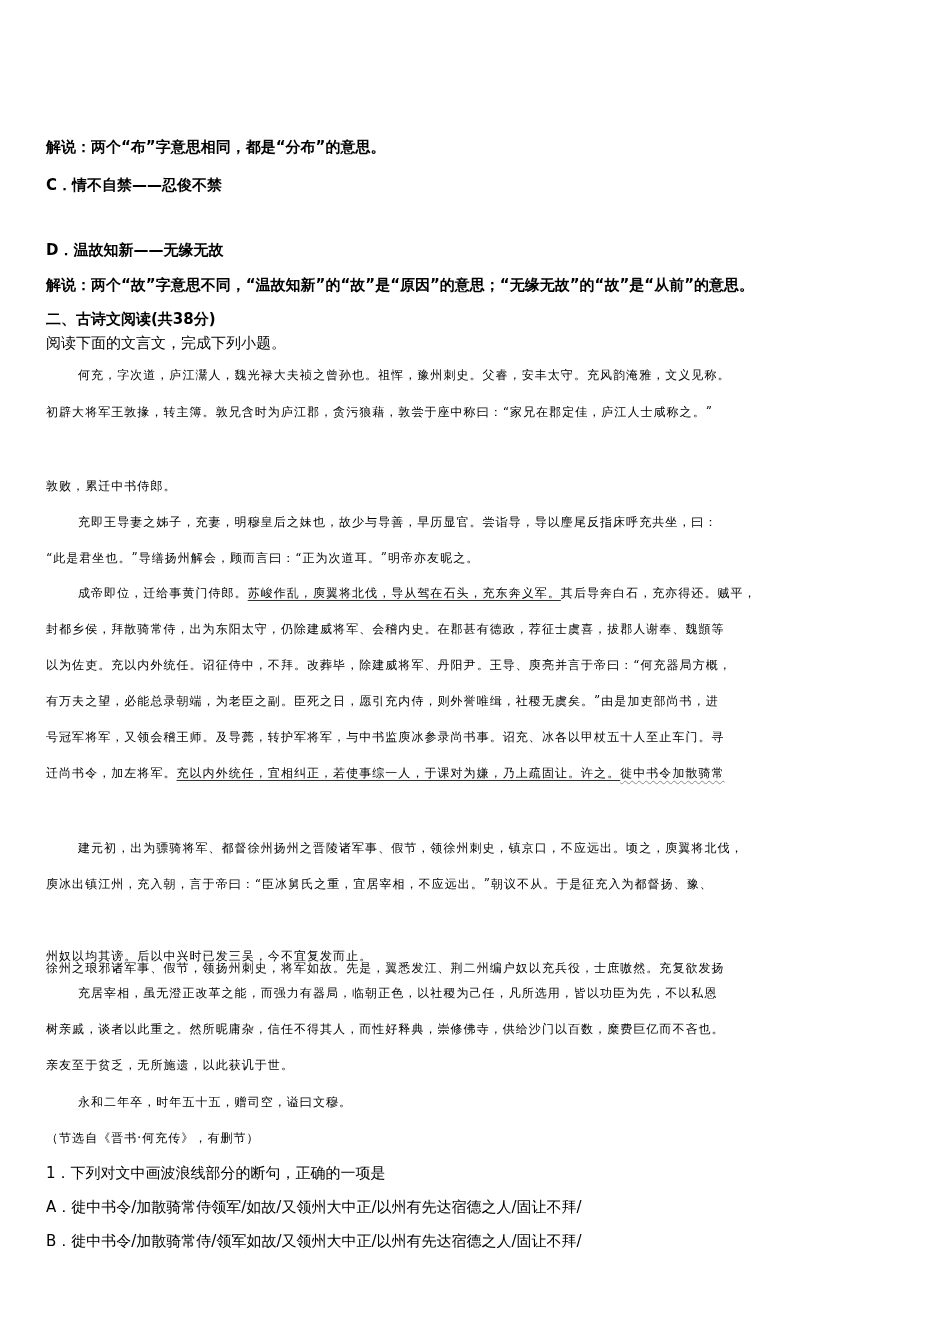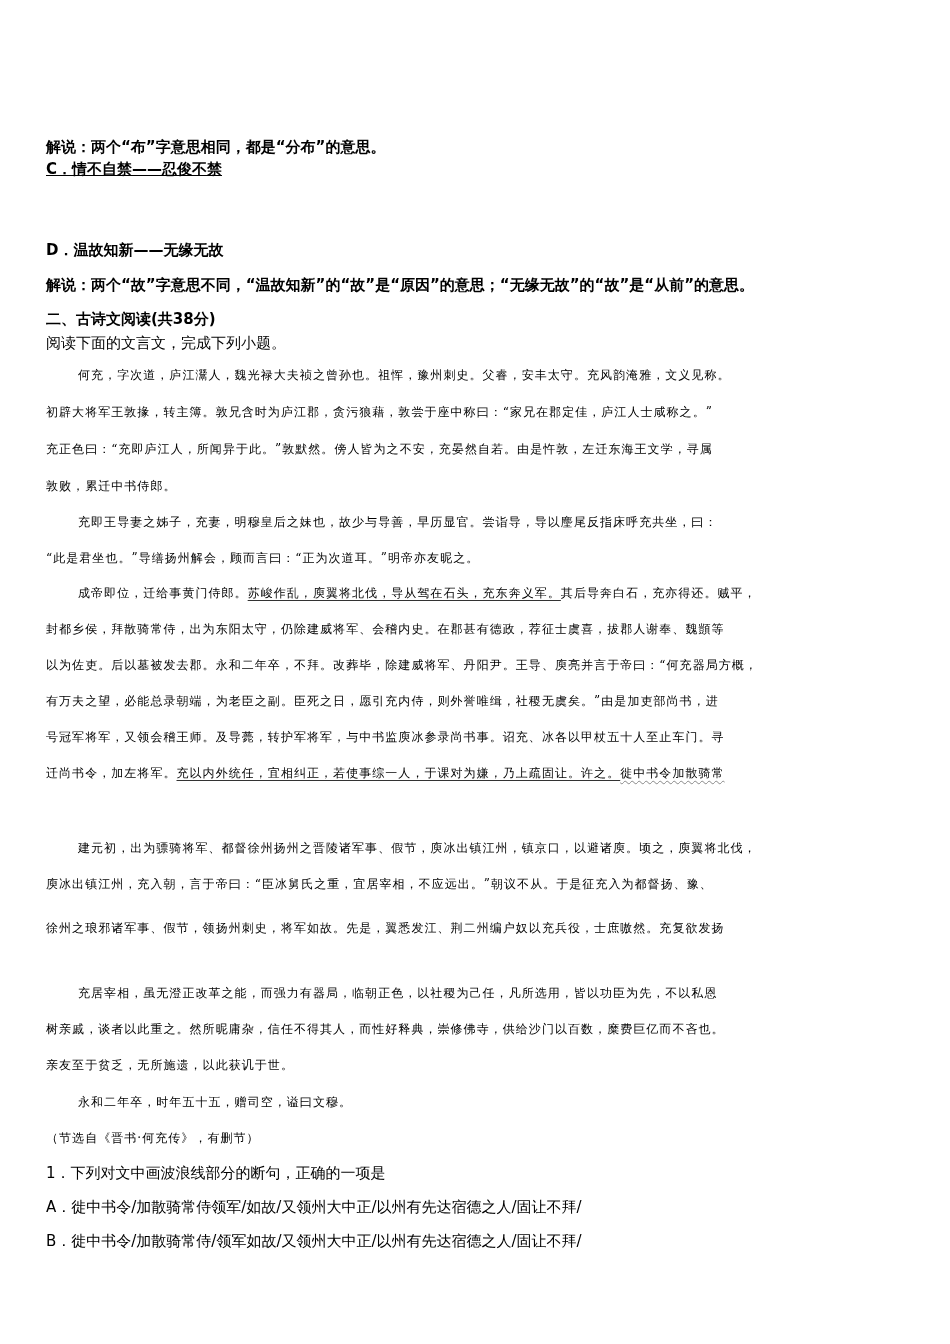--- a/index.html
+++ b/index.html
@@ -12,49 +12,49 @@
   .indent { left: 78px; }
   .ul-solid { text-decoration: underline; text-decoration-color: #333; text-underline-offset: 3px; }
   .ul-wavy { text-decoration: underline wavy; text-decoration-color: #888; text-underline-offset: 3px; text-decoration-thickness: 1px; }
 </style>
 </head>
 <body>
 
 <div class="page">
 
   <div class="line sans bold" style="top:102px;">解说：两个“布”字意思相同，都是“分布”的意思。</div>
-  <div class="line sans bold" style="top:124px;text-decoration:underline;">C．情不自禁——忍俊不禁</div>
+  <div class="line sans bold" style="top:140px;">C．情不自禁——忍俊不禁</div>
   <div class="line sans bold" style="top:205px;">D．温故知新——无缘无故</div>
   <div class="line sans bold" style="top:240px;">解说：两个“故”字意思不同，“温故知新”的“故”是“原因”的意思；“无缘无故”的“故”是“从前”的意思。</div>
 
   <div class="line sans bold" style="top:274px;">二、古诗文阅读(共38分)</div>
   <div class="line sans" style="top:298px;">阅读下面的文言文，完成下列小题。</div>
 
   <div class="line serif indent" style="top:331px;">何充，字次道，庐江灊人，魏光禄大夫祯之曾孙也。祖恽，豫州刺史。父睿，安丰太守。充风韵淹雅，文义见称。</div>
   <div class="line serif" style="top:368px;">初辟大将军王敦掾，转主簿。敦兄含时为庐江郡，贪污狼藉，敦尝于座中称曰：“家兄在郡定佳，庐江人士咸称之。”</div>
-  <div class="line serif" style="top:405px;">充正色曰：“充即庐江人，所闻异于此。”敦默然。傍人皆为之不安，充晏然自若。由是忤敦，左迁东海王文学，寻属</div>
   <div class="line serif" style="top:442px;">敦败，累迁中书侍郎。</div>
 
   <div class="line serif indent" style="top:478px;">充即王导妻之姊子，充妻，明穆皇后之妹也，故少与导善，早历显官。尝诣导，导以麈尾反指床呼充共坐，曰：</div>
   <div class="line serif" style="top:514px;">“此是君坐也。”导缮扬州解会，顾而言曰：“正为次道耳。”明帝亦友昵之。</div>
 
   <div class="line serif indent" style="top:549px;">
     <span>成帝即位，迁给事黄门侍郎。</span><span class="ul-solid">苏峻作乱，庾翼将北伐，导从驾在石头，充东奔义军。</span><span>其后导奔白石，充亦得还。贼平，</span>
   </div>
   <div class="line serif" style="top:585px;">封都乡侯，拜散骑常侍，出为东阳太守，仍除建威将军、会稽内史。在郡甚有德政，荐征士虞喜，拔郡人谢奉、魏顗等</div>
-  <div class="line serif" style="top:621px;">以为佐吏。后以墓被发去郡。永和二年卒，不拜。改葬毕，除建威将军、丹阳尹。王导、庾亮并言于帝曰：“何充器局方概，</div>
+  <div class="line serif" style="top:621px;">以为佐吏。充以内外统任。诏征侍中，不拜。改葬毕，除建威将军、丹阳尹。王导、庾亮并言于帝曰：“何充器局方概，</div>
   <div class="line serif" style="top:657px;">有万夫之望，必能总录朝端，为老臣之副。臣死之日，愿引充内侍，则外誉唯缉，社稷无虞矣。”由是加吏部尚书，进</div>
   <div class="line serif" style="top:693px;">号冠军将军，又领会稽王师。及导薨，转护军将军，与中书监庾冰参录尚书事。诏充、冰各以甲杖五十人至止车门。寻</div>
   <div class="line serif" style="top:729px;">
     <span>迁尚书令，加左将军。</span><span class="ul-solid">充以内外统任，宜相纠正，若使事综一人，于课对为嫌，乃上疏固让。许之。</span><span class="ul-wavy">徙中书令加散骑常</span>
   </div>
 
-  <div class="line serif indent" style="top:804px;">建元初，出为骠骑将军、都督徐州扬州之晋陵诸军事、假节，庾冰出镇江州，镇京口，以避诸庾。顷之，庾翼将北伐，</div>
+  <div class="line serif indent" style="top:804px;">建元初，出为骠骑将军、都督徐州扬州之晋陵诸军事、假节，领徐州刺史，镇京口，不应远出。顷之，庾翼将北伐，</div>
   <div class="line serif" style="top:840px;">庾冰出镇江州，充入朝，言于帝曰：“臣冰舅氏之重，宜居宰相，不应远出。”朝议不从。于是征充入为都督扬、豫、</div>
-  <div class="line serif" style="top:884px;">徐州之琅邪诸军事、假节，领扬州刺史，将军如故。先是，翼悉发江、荆二州编户奴以充兵役，士庶嗷然。充复欲发扬</div>
+  <div class="line serif" style="top:924px;">徐州之琅邪诸军事、假节，领扬州刺史，将军如故。先是，翼悉发江、荆二州编户奴以充兵役，士庶嗷然。充复欲发扬</div>
+  <div class="line serif" style="top:912px;">州奴以均其谤。后以中兴时已发三吴，今不宜复发而止。</div>
 
   <div class="line serif indent" style="top:949px;text-align:right;">充居宰相，虽无澄正改革之能，而强力有器局，临朝正色，以社稷为己任，凡所选用，皆以功臣为先，不以私恩</div>
   <div class="line serif" style="top:985px;">树亲戚，谈者以此重之。然所昵庸杂，信任不得其人，而性好释典，崇修佛寺，供给沙门以百数，糜费巨亿而不吝也。</div>
   <div class="line serif" style="top:1021px;">亲友至于贫乏，无所施遗，以此获讥于世。</div>
 
   <div class="line serif indent" style="top:1058px;">永和二年卒，时年五十五，赠司空，谥曰文穆。</div>
   <div class="line serif" style="top:1094px;">（节选自《晋书·何充传》，有删节）</div>
 
   <div class="line sans" style="top:1128px;">1．下列对文中画波浪线部分的断句，正确的一项是</div>
   <div class="line sans" style="top:1162px;">A．徙中书令/加散骑常侍领军/如故/又领州大中正/以州有先达宿德之人/固让不拜/</div>

